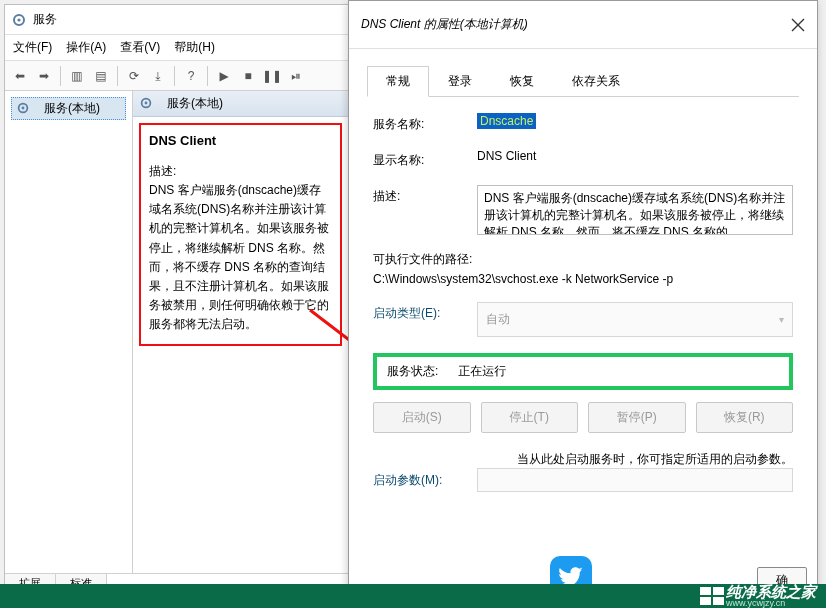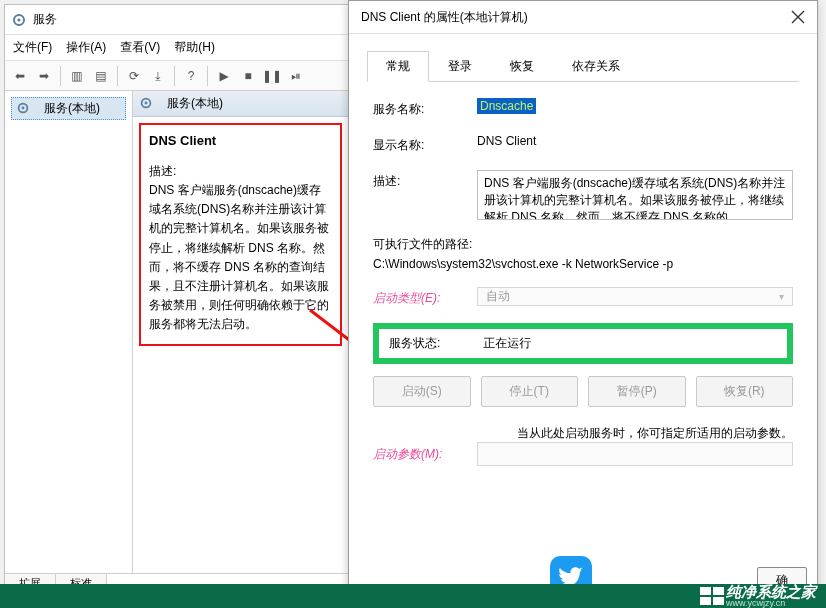--- a/index.html
+++ b/index.html
@@ -104,24 +104,25 @@
   .props {
     position: absolute;
     left: 348px; top: 0;
     width: 470px; height: 606px;
     background: #fff;
     border: 1px solid #9a9a9a;
     box-shadow: -1px 2px 8px rgba(0,0,0,.2);
     display: flex; flex-direction: column;
   }
   .props-title {
-    height: 33px;
+    height: 48px;
     display: flex; align-items: center; justify-content: space-between;
     padding: 0 12px;
     border-bottom: 1px solid #e0e0e0;
+    font-style: italic;
   }
   .close-x { width: 14px; height: 14px; cursor: pointer; }
   .props-body { padding: 16px 18px 12px; flex: 1; }
   .tabs {
     display: flex;
     border-bottom: 1px solid #d0d0d0;
     gap: 0;
   }
   .tab {
     padding: 6px 18px;
@@ -162,33 +163,33 @@
     line-height: 1.4;
     resize: none;
     overflow-y: scroll;
   }
   .path-row { margin-top: 6px; margin-bottom: 16px; }
   .path-row .path-label { display: block; margin-bottom: 4px; }
   .select-disabled {
     flex: 1;
     border: 1px solid #d8d8d8;
     color: #9a9a9a;
-    padding: 0 8px;
+    padding: 8px 8px;
     display: flex;
     justify-content: space-between;
     align-items: center;
     background: #fafafa;
   }
   .chev { color: #bbb; font-size: 10px; }
   .status-box {
-    border: 6px solid #22c55e;
+    border: 4px solid #22c55e;
     padding: 6px 10px;
     margin: 14px 0 12px;
     display: flex;
-    gap: 43px;
+    gap: 20px;
   }
   .arrow-svg {
     position: absolute;
     left: 300px; top: 300px;
     width: 120px; height: 100px;
     pointer-events: none;
   }
   .btn-row {
     display: flex;
     gap: 10px;
@@ -243,21 +244,21 @@
   }
   .wm-url { font-size: 9px; font-weight: 400; font-style: normal; color: #bfe6d7; }
   .bird {
     position: absolute;
     left: 550px; bottom: 10px;
     width: 42px; height: 42px;
     background: #1d9bf0;
     border-radius: 10px;
     display: flex; align-items: center; justify-content: center;
   }
-  .disabled-label { color: #ec4899; font-style: italic; }
+  .disabled-label { color: #0c4a6e; }
 </style>
 </head>
 <body>
 
 <div class="main-window">
   <div class="titlebar">
     <span class="gear-icon">
       <svg viewBox="0 0 16 16" width="16" height="16">
           <circle cx="8" cy="8" r="5" fill="none" stroke="#5b7ea3" stroke-width="2"></circle>
           <circle cx="8" cy="8" r="1.6" fill="#5b7ea3"></circle>

